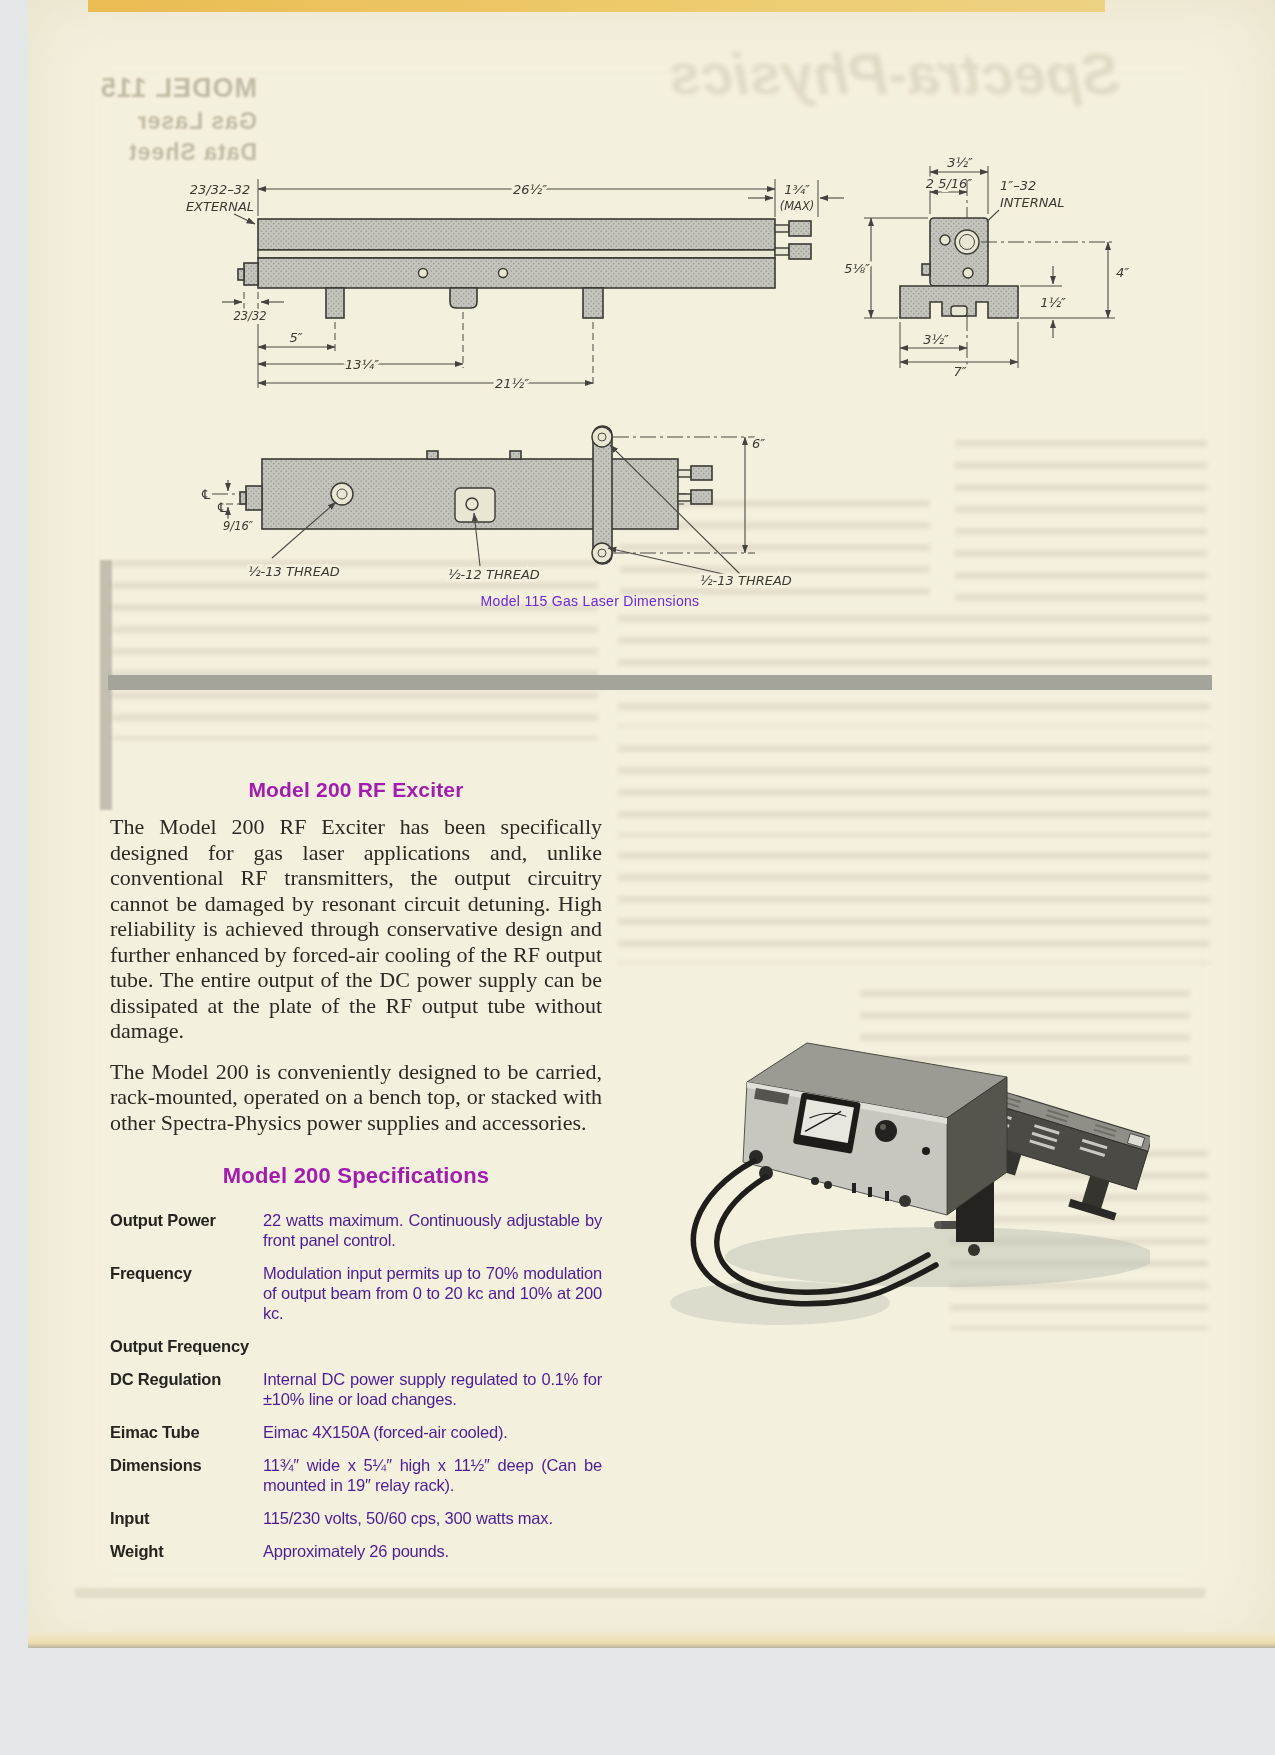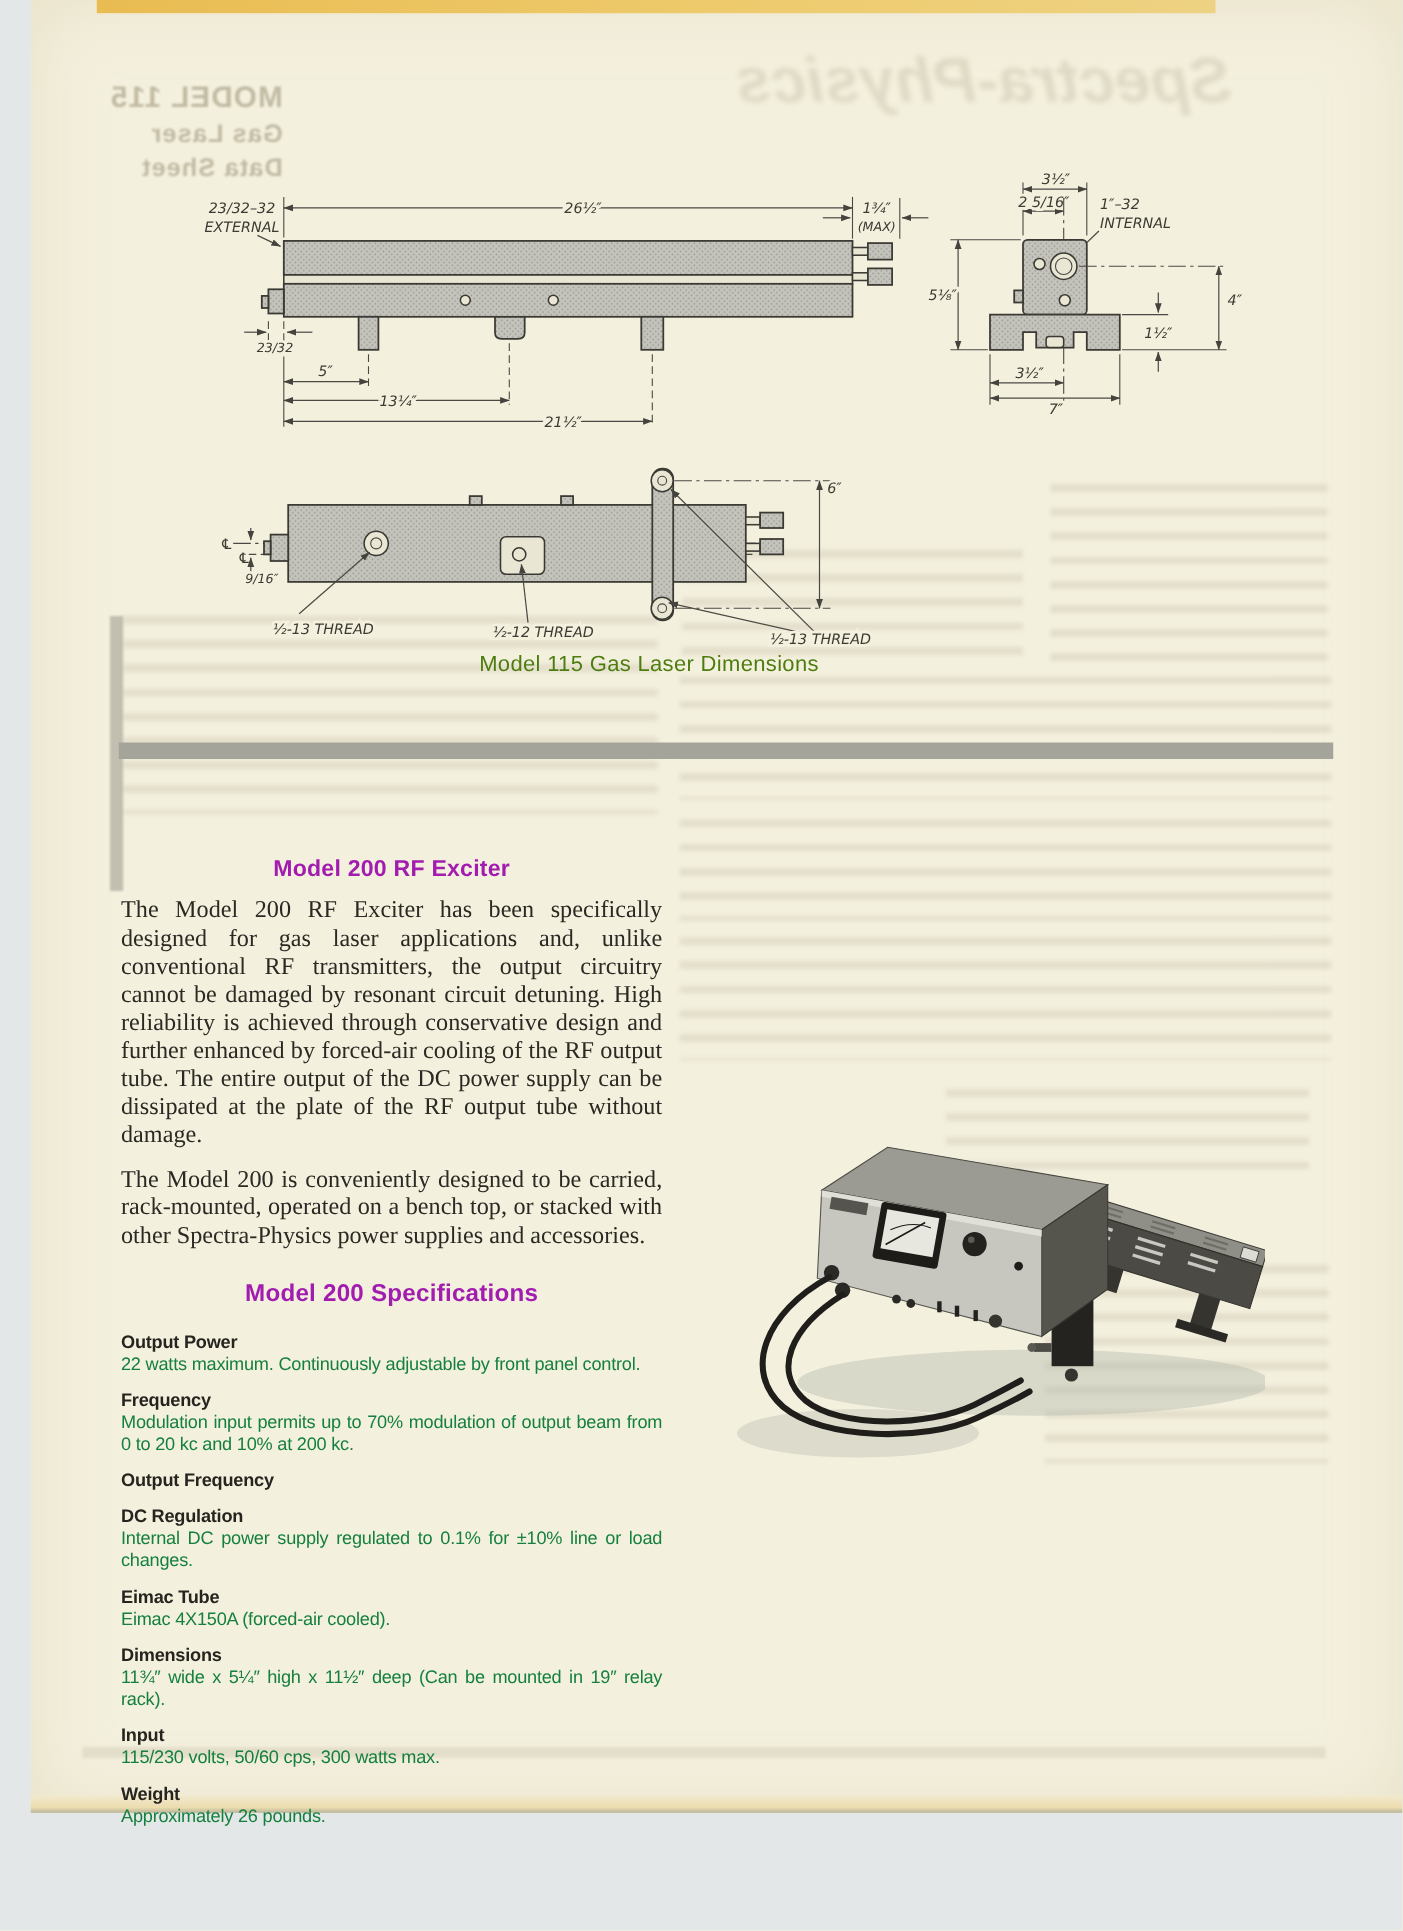--- a/index.html
+++ b/index.html
@@ -20,32 +20,32 @@
   .bleed-model-l1{font-size:27px;font-weight:bold;letter-spacing:1px;}
   .bleed-model-l2{font-size:23px;font-weight:bold;letter-spacing:1px;}
   .bleed-brand{position:absolute;left:580px;top:40px;width:540px;transform:scaleX(-1);
      color:rgba(122,112,76,.17);filter:blur(2.2px);font-style:italic;font-weight:bold;font-size:58px;}
   .left-streak{position:absolute;left:100px;top:560px;width:12px;height:250px;
      background:#55524a;opacity:.30;filter:blur(1px);}
   
   .bar{position:absolute;left:108px;top:675px;width:1104px;height:15px;background:#a5a49b;}
   
   .caption{position:absolute;left:300px;top:593px;width:580px;text-align:center;
-     font-size:20px;color:#4d7c0f;letter-spacing:.3px;}
+     font-size:14px;color:#6d28d9;letter-spacing:.3px;}
   
   .leftcol{position:absolute;left:110px;top:778px;width:492px;color:#2b2923;}
   .h2{font-size:21px;font-weight:bold;text-align:center;color:#a21caf;margin:0 0 12px 0;letter-spacing:.2px;}
   .specs-h{margin-top:28px;margin-bottom:21px;font-size:22px;}
   p.bodytext{font-family:"Liberation Serif",serif;font-size:22px;line-height:25.5px;
      text-align:justify;margin:0 0 15px 0;}
-  .spec-row{display:flex;margin-bottom:13px;flex-direction:column;}
+  .spec-row{display:flex;margin-bottom:13px;}
   .spec-label{width:153px;flex:none;font-weight:bold;font-size:16.5px;line-height:20px;
      color:#26241f;letter-spacing:-.2px;}
   .spec-value{flex:1;font-size:16.5px;line-height:20px;text-align:justify;
-     color:#15803d;letter-spacing:-.2px;}
+     color:#4c1d95;letter-spacing:-.2px;}
   
   .part{fill:url(#dots);stroke:#3a3933;stroke-width:1.6;}
   .part2{fill:#e9e6d4;stroke:#3a3933;stroke-width:1.4;}
   .thin{stroke:#4a4943;stroke-width:1;fill:none;}
   .dim{stroke:#4a4943;stroke-width:1.1;fill:none;}
   .dash{stroke-dasharray:7 4;}
   .ddot{stroke-dasharray:16 4 3 4;}
   .dt{font:italic 13px "DejaVu Sans",sans-serif;fill:#3b3a33;stroke:#f4f0de;stroke-width:5px;
       paint-order:stroke;text-anchor:middle;}
   .dts{text-anchor:start;}

